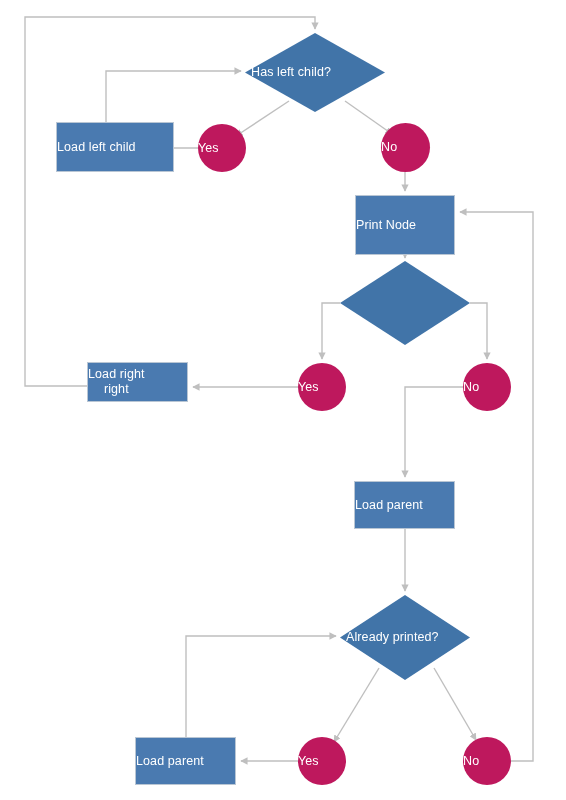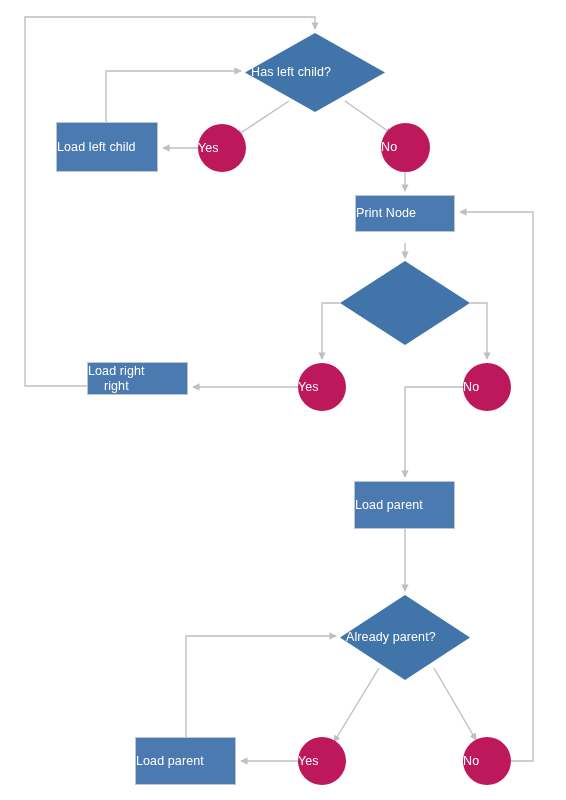--- a/index.html
+++ b/index.html
@@ -114,66 +114,66 @@
     </g>
   </svg>
 
   <div class="node node-diamond" style="left:245px; top:33px; width:140px; height:79px;">
     <svg class="diamond-shape" viewBox="0 0 140 79" preserveAspectRatio="none">
       <polygon points="70,0 140,39.5 70,79 0,39.5" fill="#4174A8"></polygon>
     </svg>
     <span class="node-label diamond-label">Has left child?</span>
   </div>
 
-  <div class="node node-rect" style="left:56px; top:122px; width:102px; height:50px;">
+  <div class="node node-rect" style="left:56px; top:122px; width:118px; height:50px;">
     <span class="node-label">Load left child</span>
   </div>
 
   <div class="node node-circle" style="left:198px; top:124px; width:48px; height:48px;">
     <span class="node-label">Yes</span>
   </div>
 
   <div class="node node-circle" style="left:381px; top:123px; width:49px; height:49px;">
     <span class="node-label">No</span>
   </div>
 
-  <div class="node node-rect" style="left:355px; top:195px; width:100px; height:37px;">
+  <div class="node node-rect" style="left:355px; top:195px; width:100px; height:60px;">
     <span class="node-label">Print Node</span>
   </div>
 
   <div class="node node-diamond" style="left:340px; top:261px; width:130px; height:84px;">
     <svg class="diamond-shape" viewBox="0 0 130 84" preserveAspectRatio="none">
       <polygon points="65,0 130,42 65,84 0,42" fill="#4174A8"></polygon>
     </svg>
   </div>
 
   <div class="node node-circle" style="left:298px; top:363px; width:48px; height:48px;">
     <span class="node-label">Yes</span>
   </div>
 
   <div class="node node-circle" style="left:463px; top:363px; width:48px; height:48px;">
     <span class="node-label">No</span>
   </div>
 
-  <div class="node node-rect" style="left:87px; top:362px; width:101px; height:33px;">
+  <div class="node node-rect" style="left:87px; top:362px; width:101px; height:40px;">
     <span class="node-label">
       <span>Load right</span><br>
       <span>right</span>
     </span>
   </div>
 
   <div class="node node-rect" style="left:354px; top:481px; width:101px; height:48px;">
     <span class="node-label">Load parent</span>
   </div>
 
   <div class="node node-diamond" style="left:340px; top:595px; width:130px; height:85px;">
     <svg class="diamond-shape" viewBox="0 0 130 85" preserveAspectRatio="none">
       <polygon points="65,0 130,42.5 65,85 0,42.5" fill="#4174A8"></polygon>
     </svg>
-    <span class="node-label diamond-label">Already parent?</span>
+    <span class="node-label diamond-label">Already printed?</span>
   </div>
 
   <div class="node node-circle" style="left:298px; top:737px; width:48px; height:48px;">
     <span class="node-label">Yes</span>
   </div>
 
   <div class="node node-circle" style="left:463px; top:737px; width:48px; height:48px;">
     <span class="node-label">No</span>
   </div>
 

